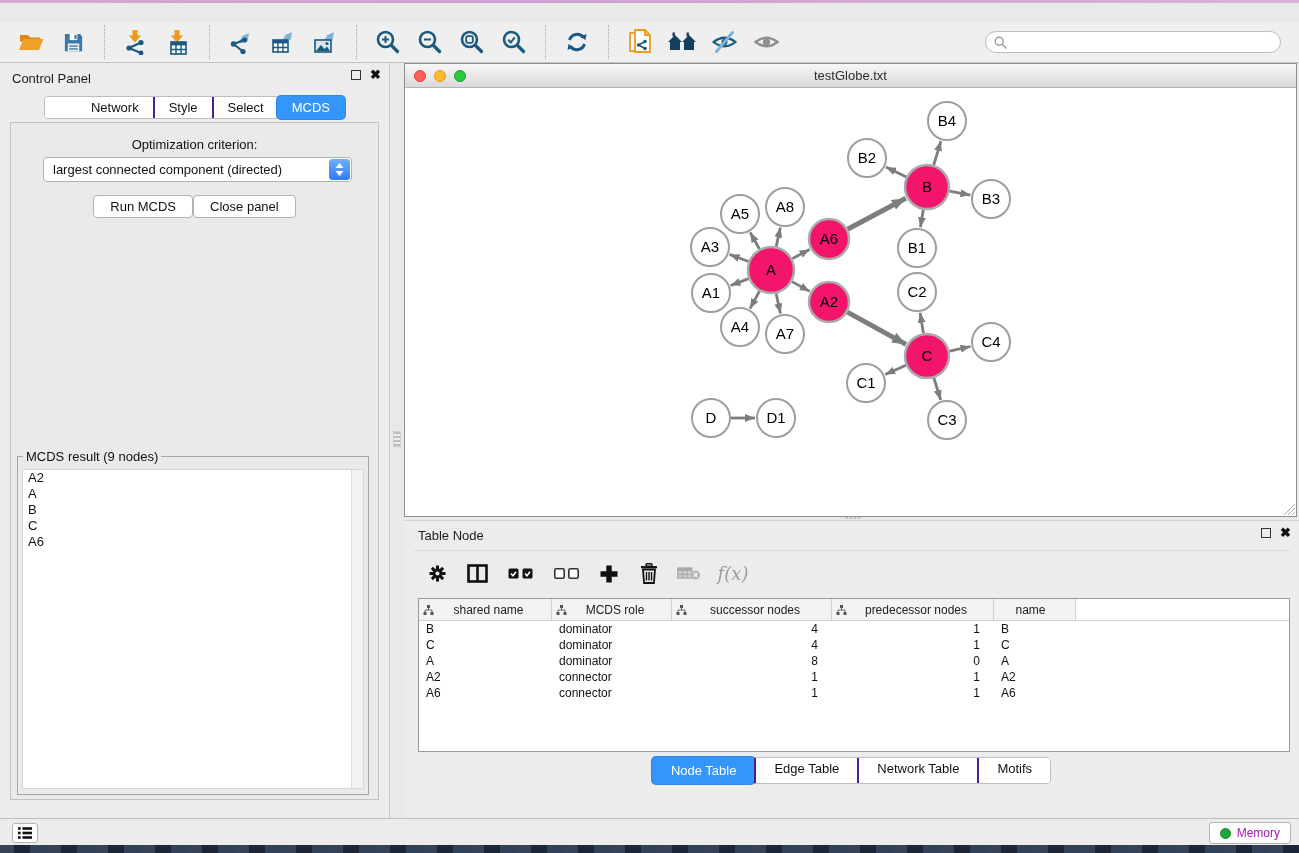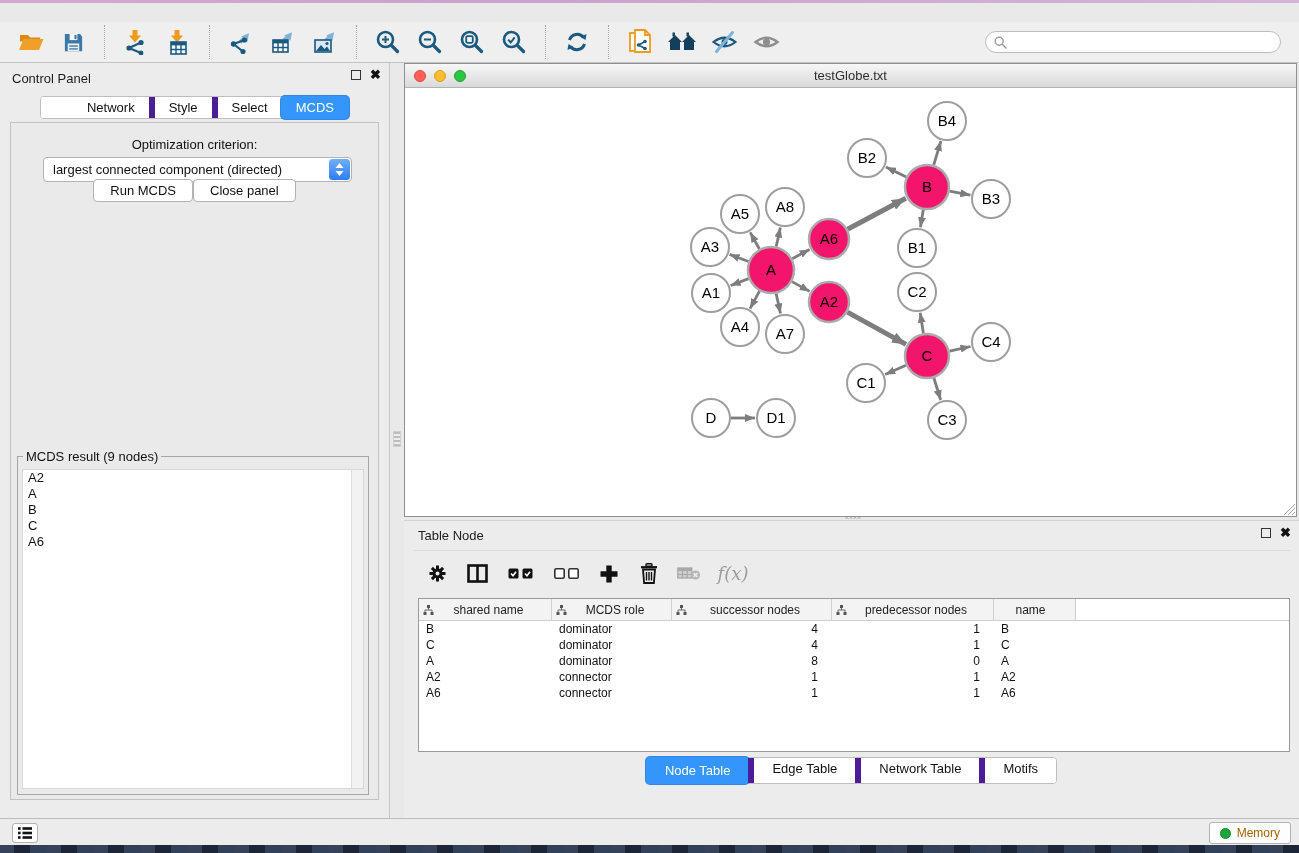--- a/index.html
+++ b/index.html
@@ -36,37 +36,37 @@
   
   .control-panel { position:absolute; left:0; top:63px; width:390px; height:755px;
     background:#ececec; border-right:1px solid #c6c6c6; }
   .panel-head { position:relative; height:30px; }
   .panel-title { position:absolute; left:12px; top:8px; font-size:13px; color:#1c1c1c; }
   .panel-icons { position:absolute; right:8px; top:7px; display:flex; gap:9px; align-items:center; }
   .float-ico { width:10px; height:10px; border:1.6px solid #333; background:transparent; }
   .close-ico { font-size:13px; font-weight:bold; color:#111; line-height:10px; }
   .ctl-tabs { position:absolute; left:0; right:0; top:33px; display:flex; justify-content:center; }
   .seg-group { display:flex; border:1px solid #bdbdbd; border-radius:4px; background:#fff; overflow:visible; }
-  .seg { font-size:13px; color:#111; padding:3px 14px; background:#fff; border-left:6px solid #4c1d95;
+  .seg { font-size:13px; color:#111; padding:3px 14px; background:#fff; border-left:2px solid #4c1d95;
     white-space:nowrap; }
   .seg:first-child { border-left:none; border-radius:3px 0 0 3px;padding-left:46px; }
   .seg:last-child { border-radius:0 3px 3px 0; }
   .seg.active { background:#3495fb; color:#fff; border-radius:4px; margin:-1px; padding:4px 15px;
     border-left:none; box-shadow:0 0 0 1px #2f86e4; }
   .ctl-body { position:absolute; left:10px; right:10px; top:59px; bottom:18px;
     background:#eaeaea; border:1px solid #c2c2c2; }
   .opt-label { text-align:center; margin-top:14px; font-size:13px; color:#111; }
   .combo { position:absolute; left:32px; right:26px; top:34px; height:25px; background:#fff;
     border:1px solid #b3b3b3; border-radius:4px; display:flex; align-items:center; }
   .combo-text { flex:1; font-size:13px; color:#111; padding-left:9px; white-space:nowrap; overflow:hidden; }
   .combo-step { width:21px; height:21px; margin-right:1px; border-radius:3.5px;
     background:linear-gradient(#6fb0f9,#2f7cf3); display:flex; flex-direction:column;
     align-items:center; justify-content:center; gap:1px; }
   .combo-step svg { display:block; }
-  .btn-row { position:absolute; left:0; right:0; top:56px; display:flex; justify-content:center; }
+  .btn-row { position:absolute; left:0; right:0; top:72px; display:flex; justify-content:center; }
   .push-btn { background:#fff; border:1px solid #b3b3b3; border-radius:4px; font-size:13px;
     color:#111; padding:3px 16px; white-space:nowrap; font-family:"Liberation Sans",sans-serif; }
   .result-box { position:absolute; left:6px; right:9px; top:333px; bottom:4px;
     border:1px solid #a6a6a6; }
   .result-legend { position:absolute; top:-8px; left:5px; background:#eaeaea; padding:0 3px;
     font-size:13px; color:#111; }
   .result-list { position:absolute; left:4px; right:4px; top:12px; bottom:5px; background:#fff;
     border:1px solid #d7d7d7; overflow:hidden; }
   .result-item { font-size:13px; color:#111; padding:1px 0 1px 5px; line-height:14px; }
   .result-scroll { position:absolute; right:0; top:0; bottom:0; width:12px; background:#f2f2f2;
@@ -112,21 +112,21 @@
   .tp-tabs .seg { padding:3px 18px; }
   .tp-tabs .seg.active { padding:6px 19px; }
 
   
   .statusbar { position:absolute; left:0; top:818px; width:100%; height:27px; background:#ececec;
     border-top:1px solid #bcbcbc; }
   .status-left-btn { position:absolute; left:12px; top:4px; width:26px; height:20px; background:#fdfdfd;
     border:1px solid #b3b3b3; border-radius:3px; display:flex; align-items:center; justify-content:center; }
   .memory-btn { position:absolute; right:8px; top:3px; height:22px; background:#fdfdfd;
     border:1px solid #b3b3b3; border-radius:3px; display:flex; align-items:center; gap:6px;
-    padding:0 10px; font-size:12px; color:#a16207; }
+    padding:0 10px; font-size:12px; color:#a21caf; }
   .mem-dot { width:11px; height:11px; border-radius:50%; background:#1fa33c; border:1px solid #148a2e; }
   .wall-bottom { position:absolute; left:0; top:845px; width:100%; height:8px;
     background:#243249;
     background-image:repeating-linear-gradient(90deg, rgba(255,255,255,.08) 0 14px, rgba(0,0,0,.25) 14px 30px, rgba(90,110,140,.25) 30px 47px); }
 
   svg { display:block; }
   .glabel { font-family:"Liberation Sans",sans-serif; font-size:15px; fill:#000; }
 </style>
 </head>
 <body>

